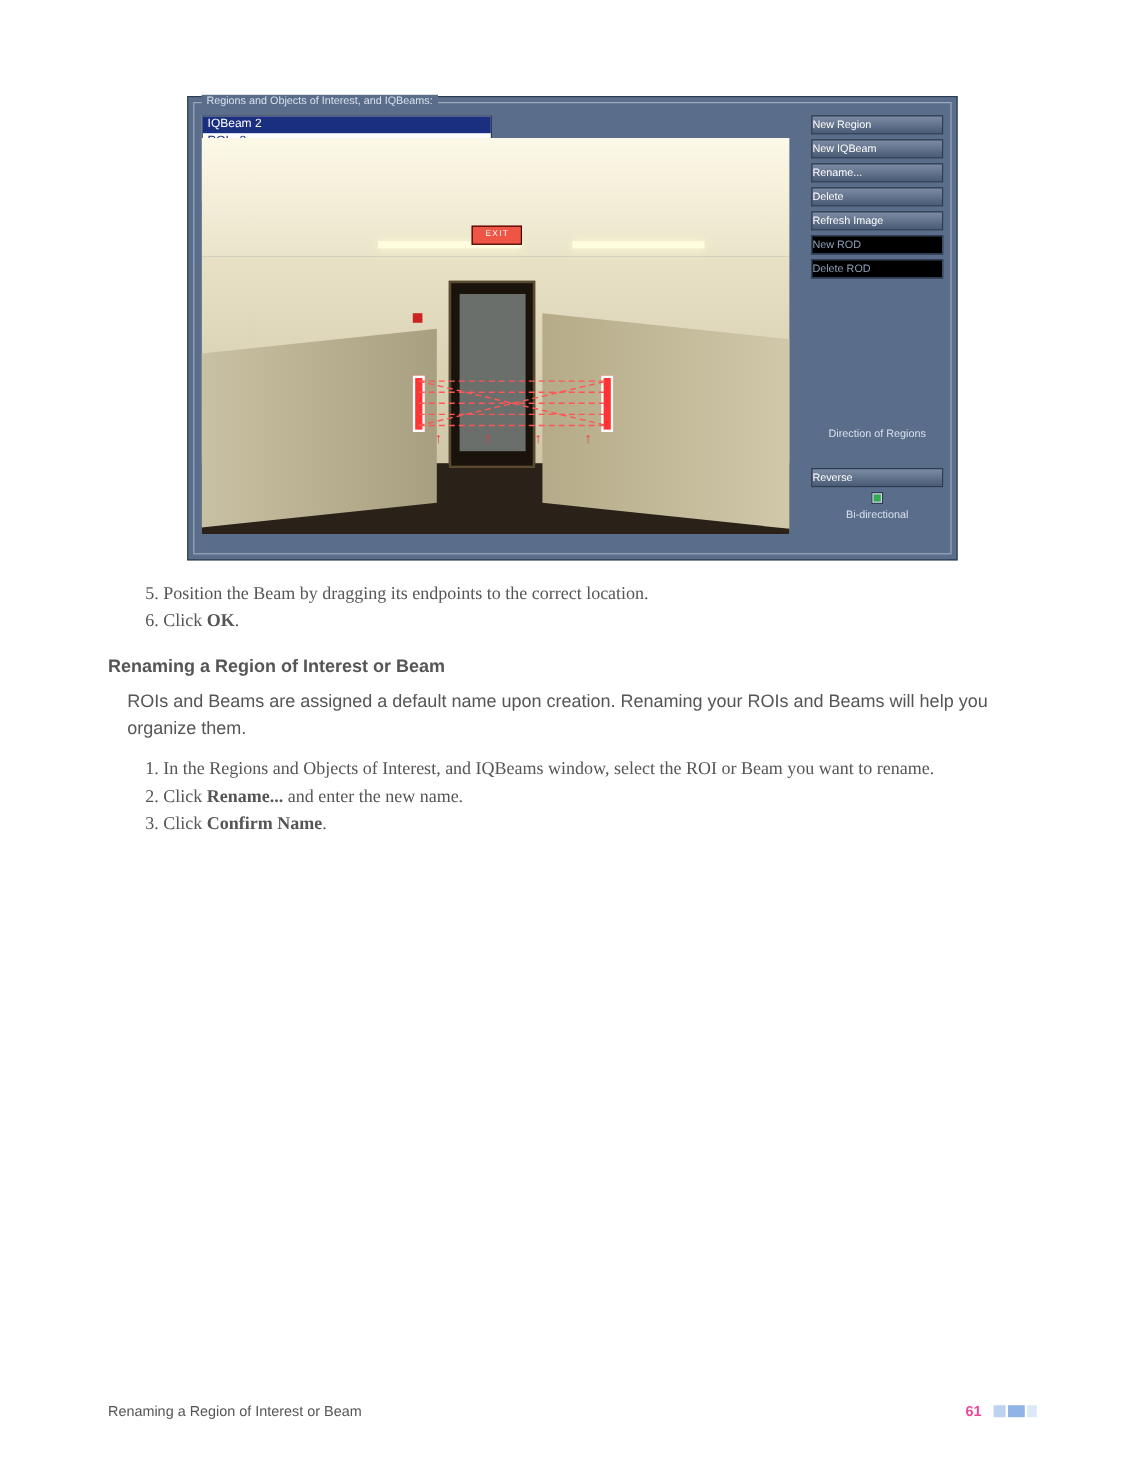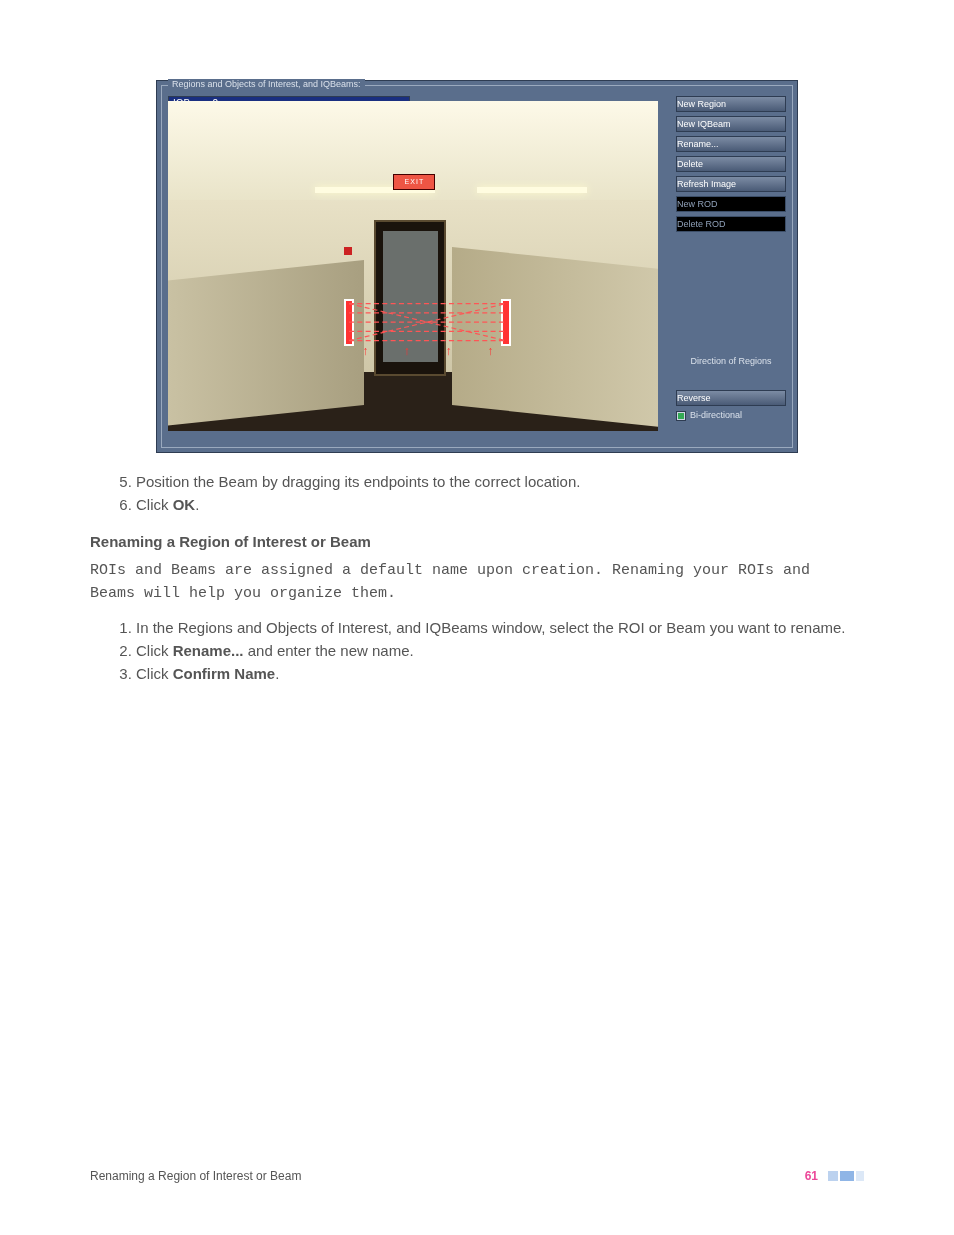--- a/index.html
+++ b/index.html
@@ -90,20 +90,21 @@
   color: #d9e0ea;
   margin-top: 6px;
 }
 .shot .chk-line {
   display: flex;
   align-items: center;
   gap: 4px;
   font-size: 9px;
   color: #d9e0ea;
   justify-content: flex-start;
+  flex-direction: column;
 }
 .shot .chk-line svg { width: 10px; height: 10px; }
 .shot .video {
   margin-top: 6px;
   width: 490px;
   height: 330px;
   position: relative;
   overflow: hidden;
 }
 
@@ -122,29 +123,29 @@
 .video .beam { position:absolute; left:36%; top:60%; width:34%; height:14%; }
 .video .beam .post { position:absolute; top:0; bottom:0; width:6px; background:#f33; border:2px solid #fff; }
 .video .beam .p1 { left:0; }
 .video .beam .p2 { right:0; }
 .video .beam svg { position:absolute; inset:0; width:100%; height:100%; }
 .video .beam line { stroke:#f55; stroke-width:1; stroke-dasharray:3 2; }
 .video .arrows { position:absolute; left:0; right:0; bottom:-14px; display:flex; justify-content:space-around; }
 .video .arrows span { color:#f33; font-size:12px; }
 
 
-ol { margin: 6px 0 14px 0; padding-left: 46px; }
+ol { margin: 6px 0 14px 0; padding-left: 46px; font-family: Liberation Serif, serif; }
 ol li { margin: 6px 0; font-size: 15px; color:#555; }
 h4.subhead {
   font-size: 15px;
   font-weight: 700;
   color: #555;
   margin: 20px 0 10px 0;
 }
-p.para { font-size: 15px; margin: 10px 0 14px 0; line-height: 1.5; font-family: Liberation Mono, monospace; }
+p.para { font-size: 15px; margin: 10px 0 14px 16px; line-height: 1.5; }
 .bold { font-weight: 700; }
 
 
 .footer {
   position: absolute;
   left: 90px;
   right: 90px;
   bottom: 52px;
   display: flex;
   align-items: center;

